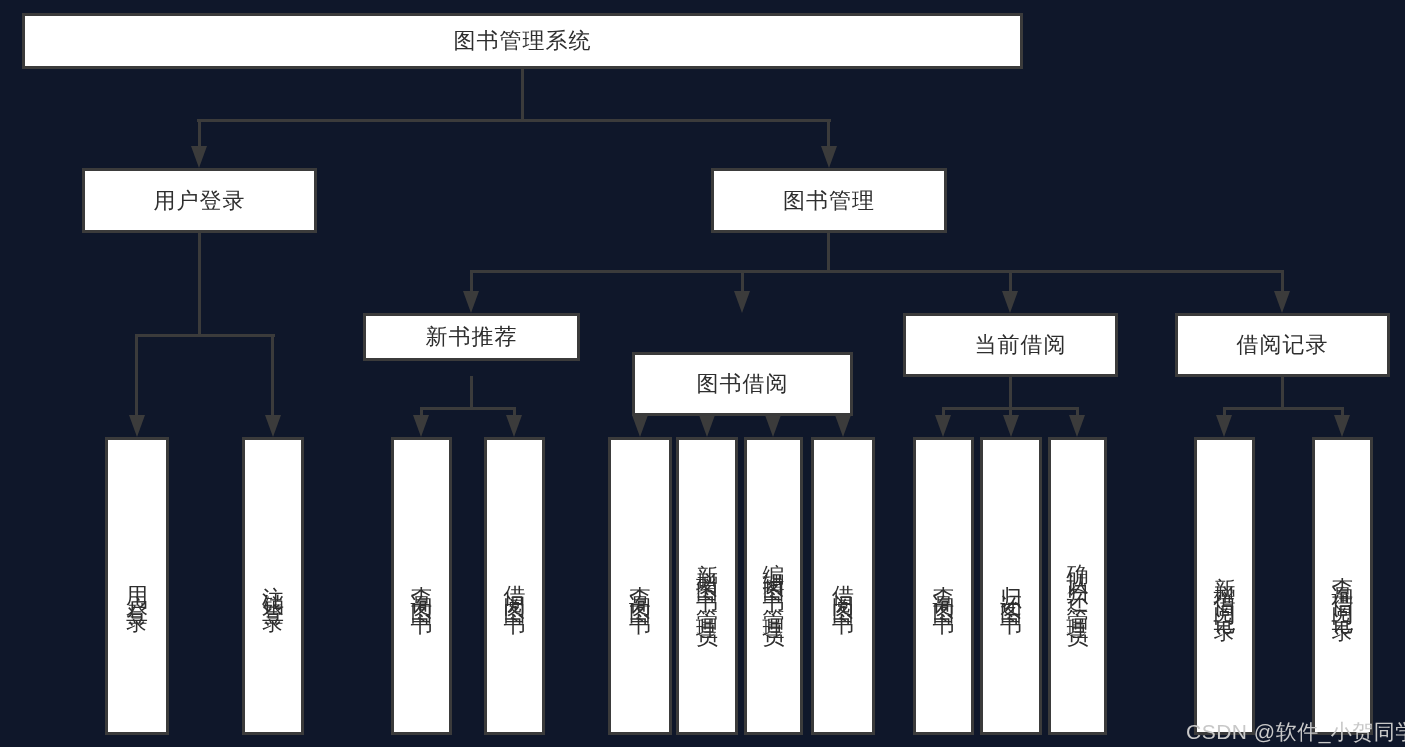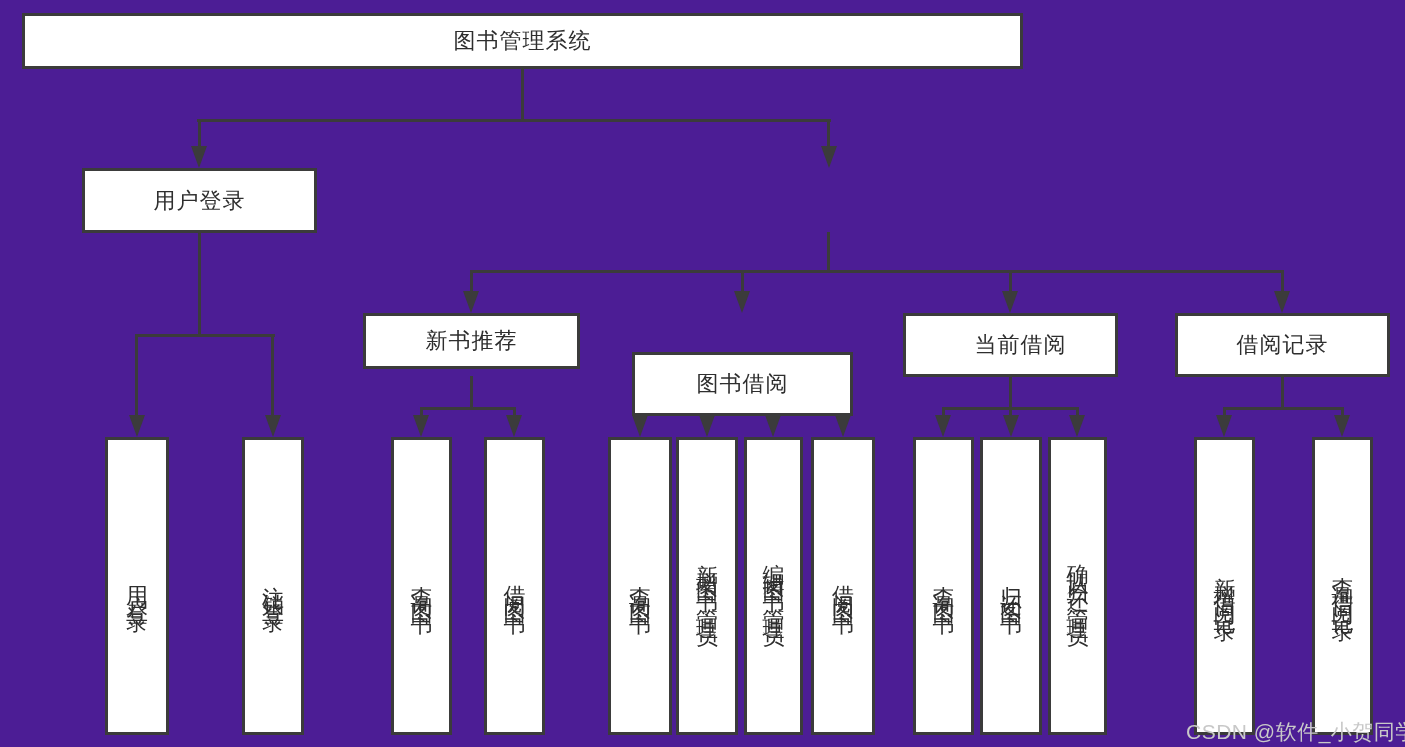--- a/index.html
+++ b/index.html
@@ -1,18 +1,18 @@
 <!DOCTYPE html>
 <html><head>
 <meta charset="utf-8">
 <style>
   :root { --line:#3b3b3b; --text:#2e2e2e; }
   html,body { margin:0; padding:0; background:#ffffff; }
   #canvas {
-    position:relative; width:1405px; height:747px; background:#4c1d95;
+    position:relative; width:1405px; height:747px; background:#0f172a;
     font-family:"Liberation Sans", sans-serif; color:var(--text);
     overflow:hidden;
   }
   .box {
     position:absolute; box-sizing:border-box; border:3px solid var(--line);
     background:#ffffff; display:flex; align-items:center; justify-content:center;
     font-size:22px; color:var(--text); z-index:2; letter-spacing:1px;
   }
   .leaf { top:437px; height:298px; }
   .leaf span {
@@ -95,22 +95,25 @@
   <div class="arrow" style="left:1334px;top:415px;"></div>
 
   <div class="box" style="left:22px;top:13px;width:1001px;height:56px;">
     <span>图书管理系统</span>
   </div>
 
   <div class="box" style="left:82px;top:168px;width:235px;height:65px;">
     <span>用户登录</span>
   </div>
 
+  <div class="box" style="left:711px;top:168px;width:236px;height:65px;">
+    <span>图书管理</span>
+  </div>
 
-  <div class="box" style="left:363px;top:313px;width:217px;height:56px;">
+  <div class="box" style="left:363px;top:313px;width:217px;height:48px;">
     <span>新书推荐</span>
   </div>
 
   <div class="box" style="left:632px;top:313px;width:221px;height:64px;margin-top:39px;">
     <span>图书借阅</span>
   </div>
 
   <div class="box" style="left:903px;top:313px;width:215px;height:64px;padding-left:20px;">
     <span>当前借阅</span>
   </div>

